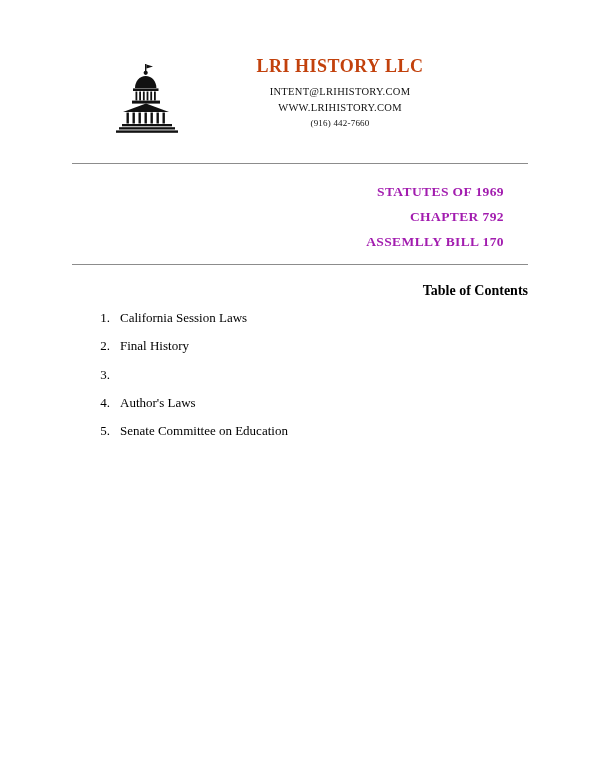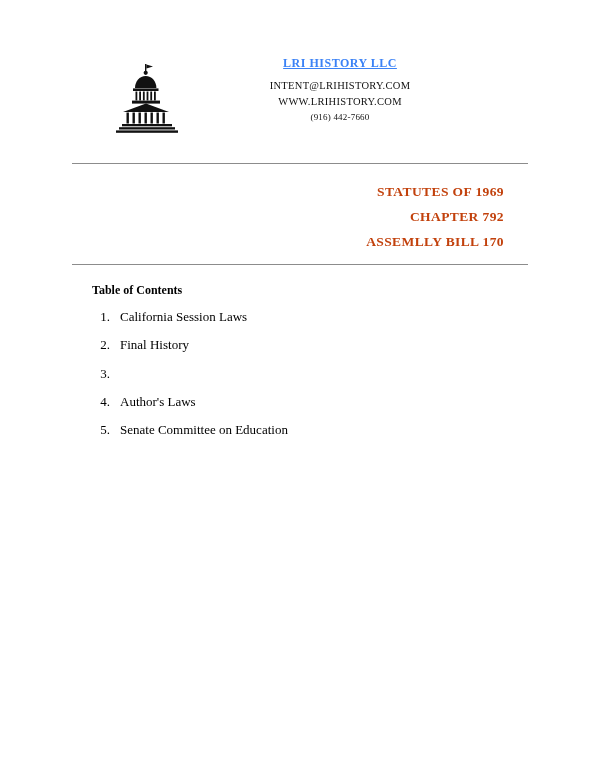--- a/index.html
+++ b/index.html
@@ -35,26 +35,25 @@
     flex: 0 0 auto;
     margin-top: 6px;
   }
   .letterhead-text {
     width: 300px;
     text-align: center;
     margin-left: 6px;
   }
   .company-name {
     font-family: "Liberation Serif", serif;
-    font-size: 12px;
+    font-size: 18px;
     font-weight: bold;
     letter-spacing: 0.5px;
     margin: 0 0 9px 0;
-    color: #3b82f6;
-    text-decoration: underline;
+    color: #c2410c;
   }
   .contact-line {
     font-family: "Liberation Serif", serif;
     font-size: 10.5px;
     letter-spacing: 0.3px;
     margin: 0 0 5px 0;
     color: #111;
   }
   .contact-phone {
     font-family: "Liberation Serif", serif;
@@ -82,38 +81,39 @@
     text-align: right;
     padding-right: 24px;
     box-sizing: border-box;
   }
   .title-line {
     font-family: "Liberation Serif", serif;
     font-size: 13.5px;
     font-weight: bold;
     letter-spacing: 0.4px;
     margin: 0 0 9px 0;
-    color: #c2410c;
+    color: #a21caf;
   }
   .title-line.last { }
 
   
   .toc {
     width: 456px;
     margin: 0 auto;
     padding-top: 18px;
     box-sizing: border-box;
   }
   .toc-heading {
     font-family: "Liberation Serif", serif;
-    font-size: 12px;
+    font-size: 14px;
     font-weight: bold;
     margin: 0 0 12px 16px;
     padding-left: 4px;
     color: #000;
+    text-align: right;
   }
   .toc-list {
     margin: 0;
     padding-left: 10px;
     list-style: none;
   }
   .toc-item {
     display: flex;
     align-items: baseline;
     font-size: 13px;

